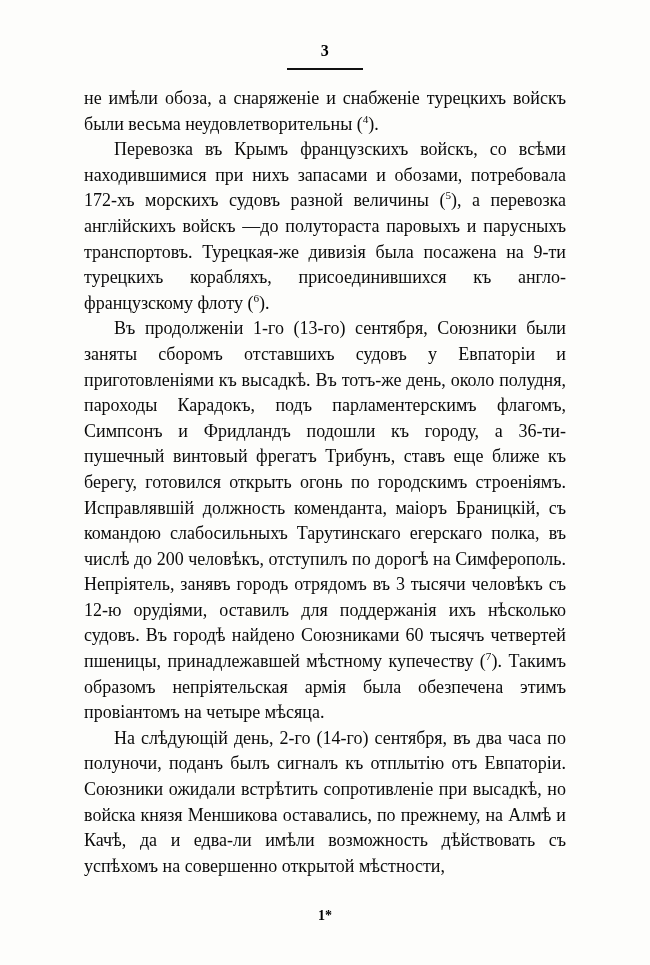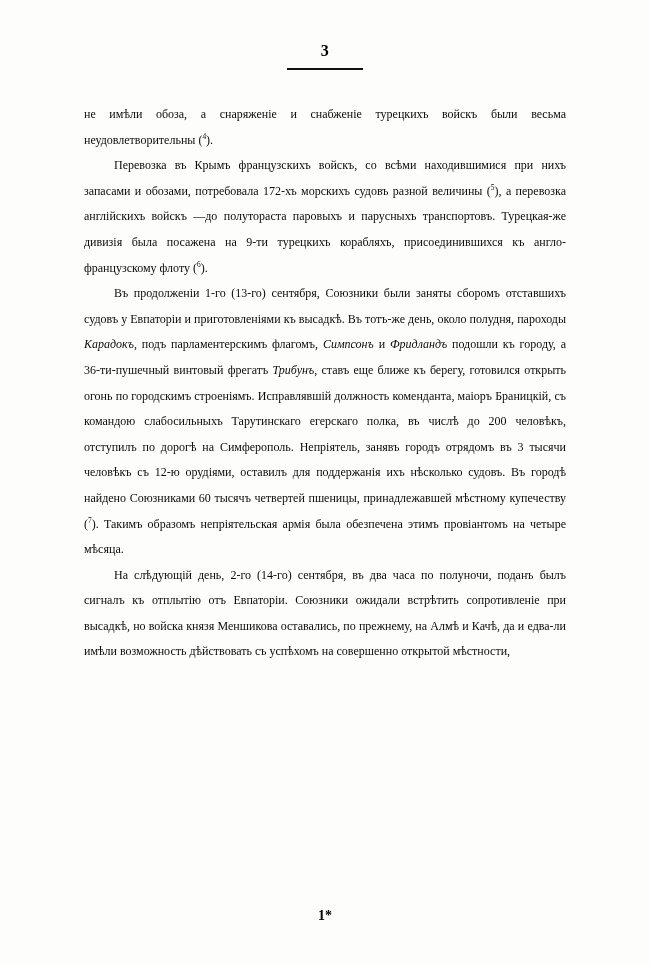--- a/index.html
+++ b/index.html
@@ -36,36 +36,34 @@
     left: 287px;
     width: 76px;
     height: 2px;
     background: #111;
   }
   .body-text {
     position: absolute;
     top: 86px;
     left: 84px;
     width: 482px;
-    font-size: 12px;
+    font-size: 18px;
     line-height: 25.6px;
     text-align: justify;
     text-justify: inter-word;
     color: #0b0b0b;
-    margin-top: 16px;
   }
   .body-text p {
     margin: 0;
     text-indent: 30px;
   }
   .body-text p.noindent {
     text-indent: 0;
   }
   .it {
-    font-style: italic;
   }
   sup {
     font-size: 0.62em;
     vertical-align: super;
     line-height: 0;
   }
   .footer-mark {
     position: absolute;
     top: 908px;
     left: 0;

